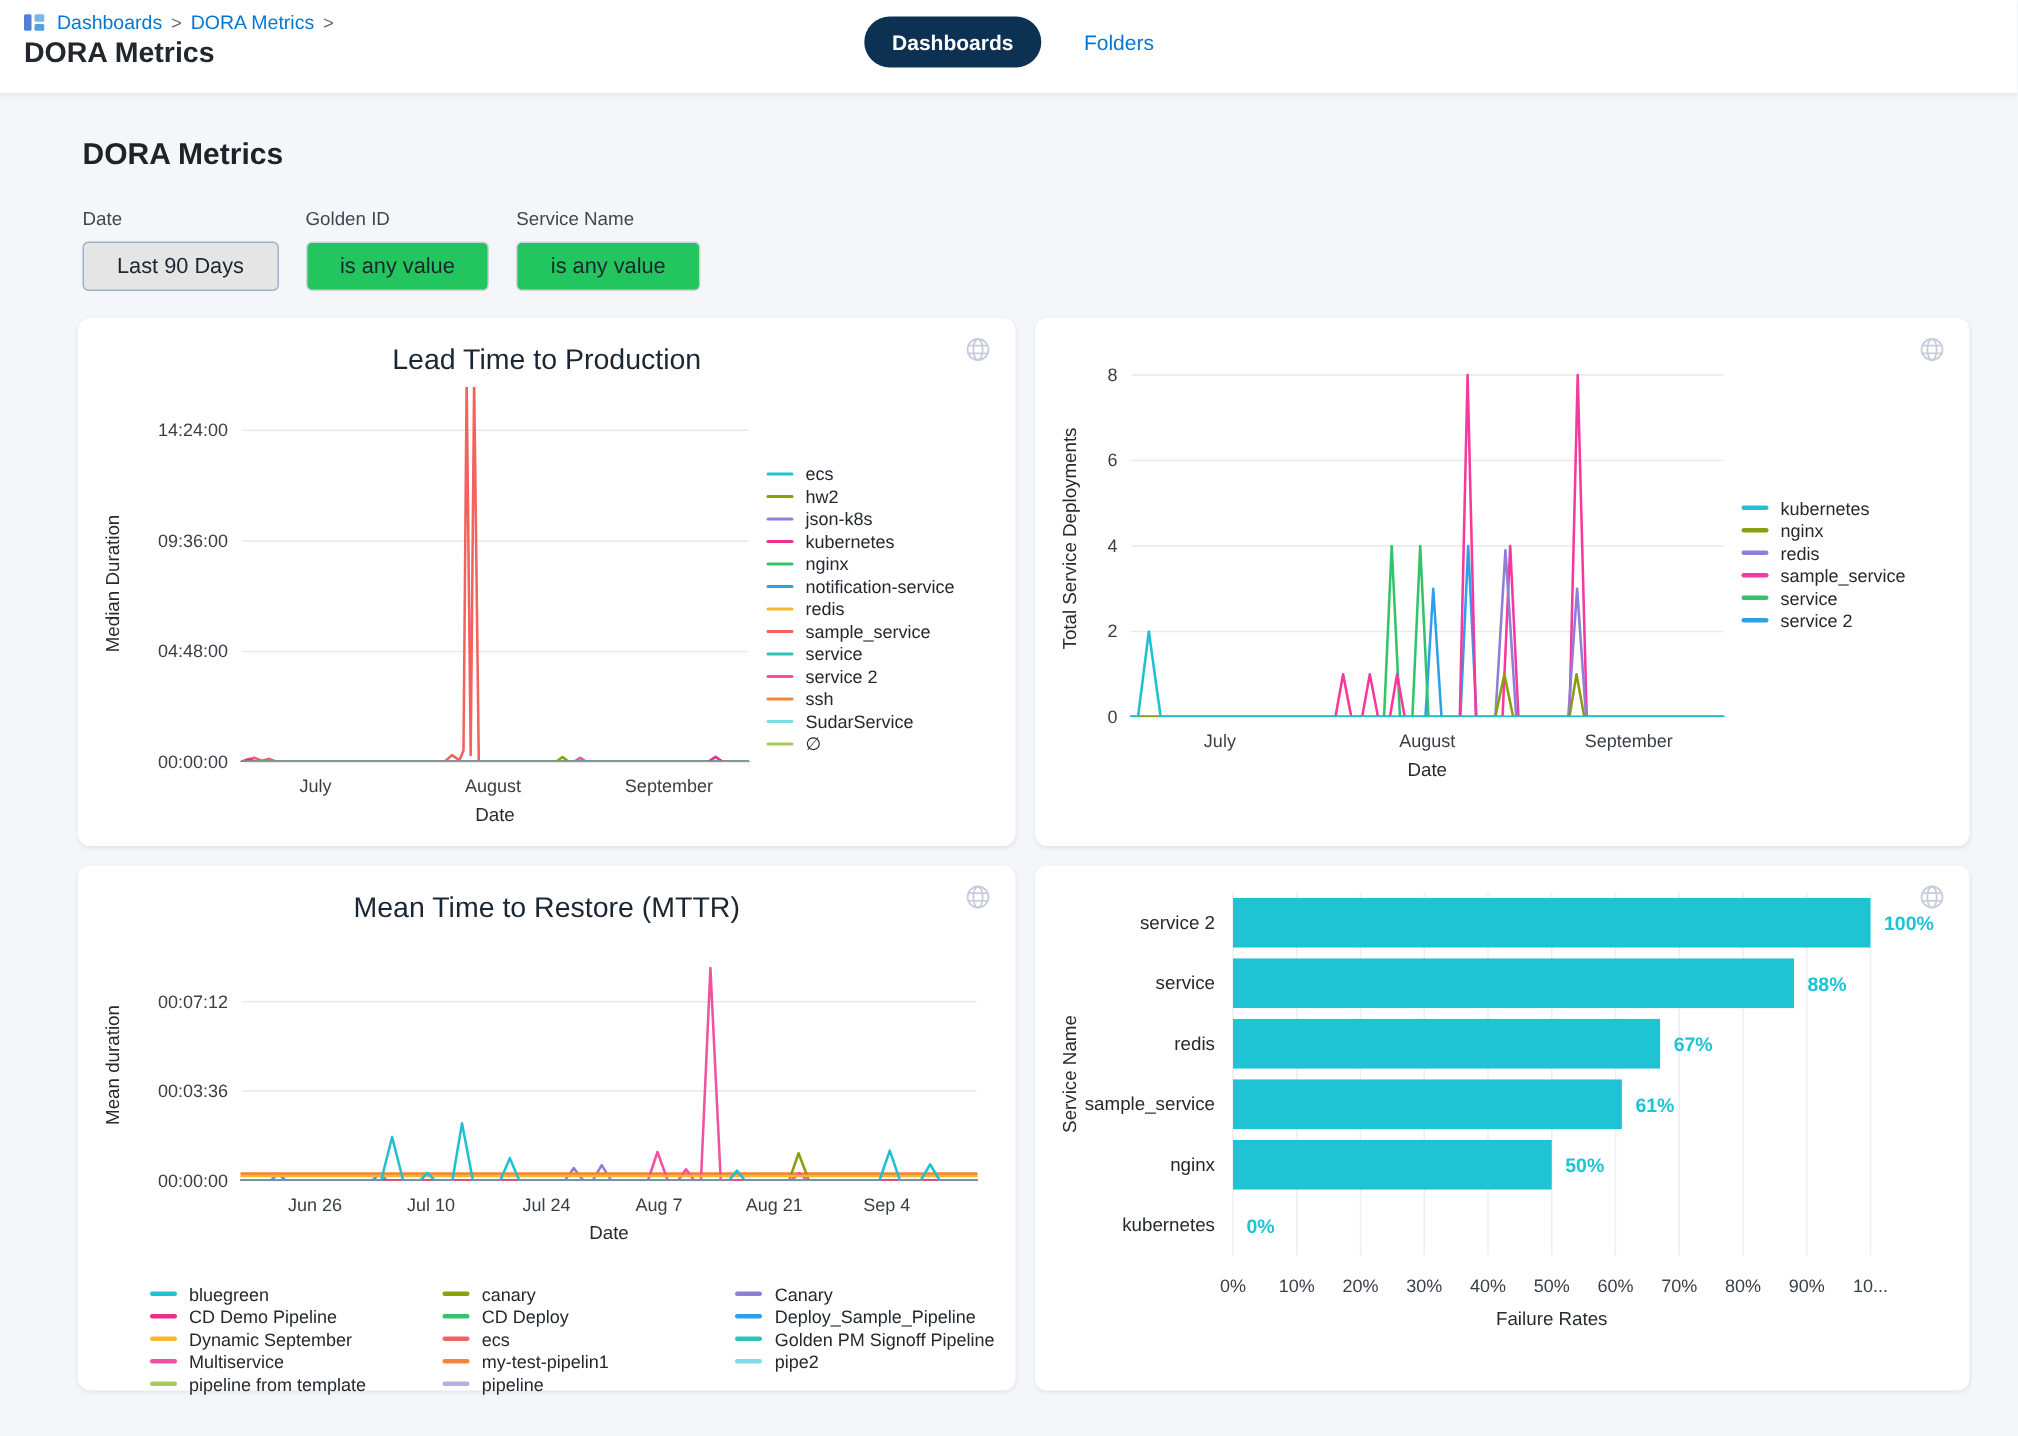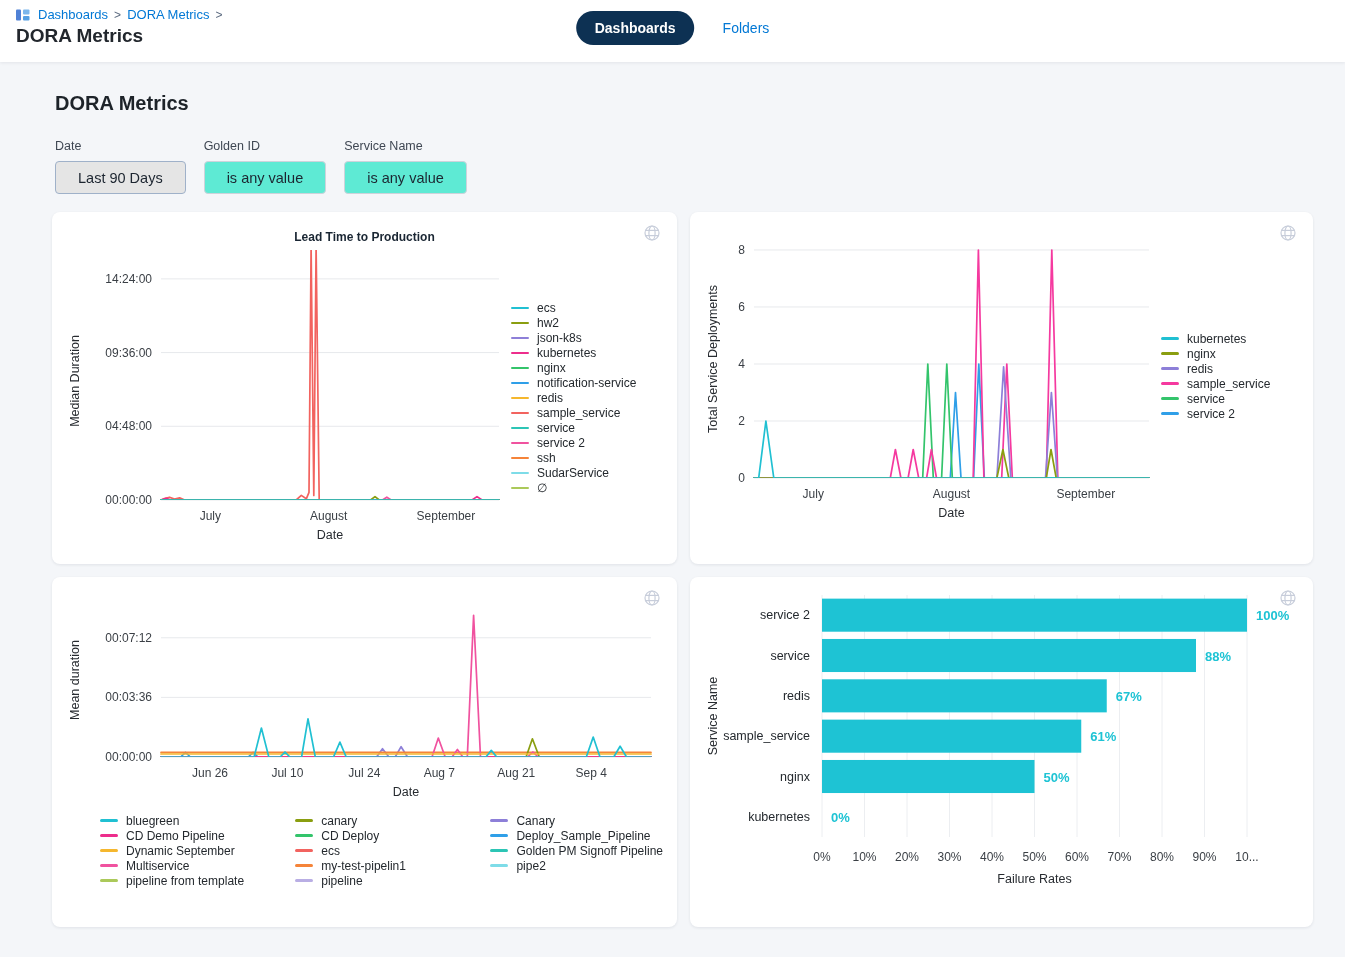--- a/index.html
+++ b/index.html
@@ -26,48 +26,48 @@
               height:34px; padding:0 19px; font-size:14px; font-weight:600;
               font-family:inherit; cursor:pointer; }
   .tab-link { color:#0278d5; font-size:14px; font-weight:500; background:none;
               border:none; font-family:inherit; cursor:pointer; }
   
   .content-heading { font-size:20px; font-weight:bold; color:#1d2329; margin:30px 0 0 55px; }
   .filters { display:flex; gap:18px; margin:24px 0 18px 55px; }
   .filter-label { font-size:12.5px; color:#3f4753; margin-bottom:8px; }
   .filter-btn {
     height:33px; padding:0 22px; border-radius:4px; font-size:14.5px;
-    font-family:inherit; color:#1c2530; background:#5eead4;
+    font-family:inherit; color:#1c2530; background:#22c55e;
     border:1px solid #cdd3db; cursor:pointer;
   }
   .filter-btn.active { background:#e5e5e5; border-color:#9fb1c9; }
   
   .cards { display:grid; grid-template-columns: 625px 1fr; gap:13px; padding:0 32px 14px 52px; }
   .card { background:#fff; border-radius:8px; box-shadow:0 1px 3px rgba(25,35,55,.09);
           position:relative; padding:10px 14px 8px 14px; }
   .card.r1 { height:352px; } .card.r2 { height:350px; }
-  .card-title { text-align:center; font-size:12px; font-weight:700; color:#1a2633; margin-top:8px; }
+  .card-title { text-align:center; font-size:19px; font-weight:400; color:#1a2633; margin-top:8px; }
   .globe { position:absolute; top:12px; right:16px; width:18px; height:18px; }
   .chart-row { display:flex; margin-top:6px; height:296px; }
   .chart-area { flex:1; min-width:0; }
   #chart2-area { height:212px; margin-top:4px; }
   #chart3-area { height:302px; margin-top:2px; }
   svg { font-family:"Liberation Sans", sans-serif; display:block; }
   .tick { font-size:12px; fill:#3a3f45; }
   .axis-label { font-size:12.5px; fill:#272b30; }
   .cat-label { font-size:12.5px; fill:#24292e; }
   .bar-value { font-size:13px; font-weight:bold; fill:#1ec3d4; }
   
   .legend-right { width:152px; display:flex; flex-direction:column; justify-content:center; }
   .legend-right.narrow { width:138px; }
   .legend-col { display:flex; flex-direction:column; }
   .legend-item { display:flex; align-items:center; gap:8px; height:15px; cursor:pointer; }
   .swatch { width:18px; height:2.6px; border-radius:2px; flex:0 0 18px; }
   .legend-label { font-size:12px; color:#24292e; white-space:nowrap; }
-  .legend-bottom { display:flex; padding-left:34px; margin-top:10px; }
+  .legend-bottom { display:flex; padding-left:34px; margin-top:22px; }
   .legend-bottom .legend-col { width:196px; }
   .legend-bottom .legend-col:last-child { width:auto; }
 </style>
 </head>
 <body>
 
 <div class="header">
   <div class="breadcrumb">
     <span class="bc-icon">
       <svg width="14" height="14" viewBox="0 0 14 14">
@@ -289,20 +289,21 @@
 
   <div class="card r2">
     <span class="globe">
       <svg width="18" height="18" viewBox="0 0 18 18" fill="none" stroke="#c7cdda" stroke-width="1.2">
         <circle cx="9" cy="9" r="7"></circle>
           <ellipse cx="9" cy="9" rx="3.1" ry="7"></ellipse>
         <line x1="2.3" y1="6.4" x2="15.7" y2="6.4"></line>
           <line x1="2.3" y1="11.6" x2="15.7" y2="11.6"></line>
       </svg>
     </span>
+    <div class="card-title">Mean Time to Restore (MTTR)</div>
     <div class="chart-area" id="chart2-area">
         <svg width="597" height="212">
           <defs>
             <clipPath id="clip2">
               <rect x="94" y="0" width="492" height="166"></rect>
             </clipPath>
           </defs>
           <line x1="95" x2="585" y1="166" y2="166" stroke="#e7e9ec" stroke-width="1"></line>
           <text x="86" y="170" text-anchor="end" class="tick">00:00:00</text>
           <line x1="95" x2="585" y1="106.38709677419355" y2="106.38709677419355" stroke="#e7e9ec" stroke-width="1"></line>

